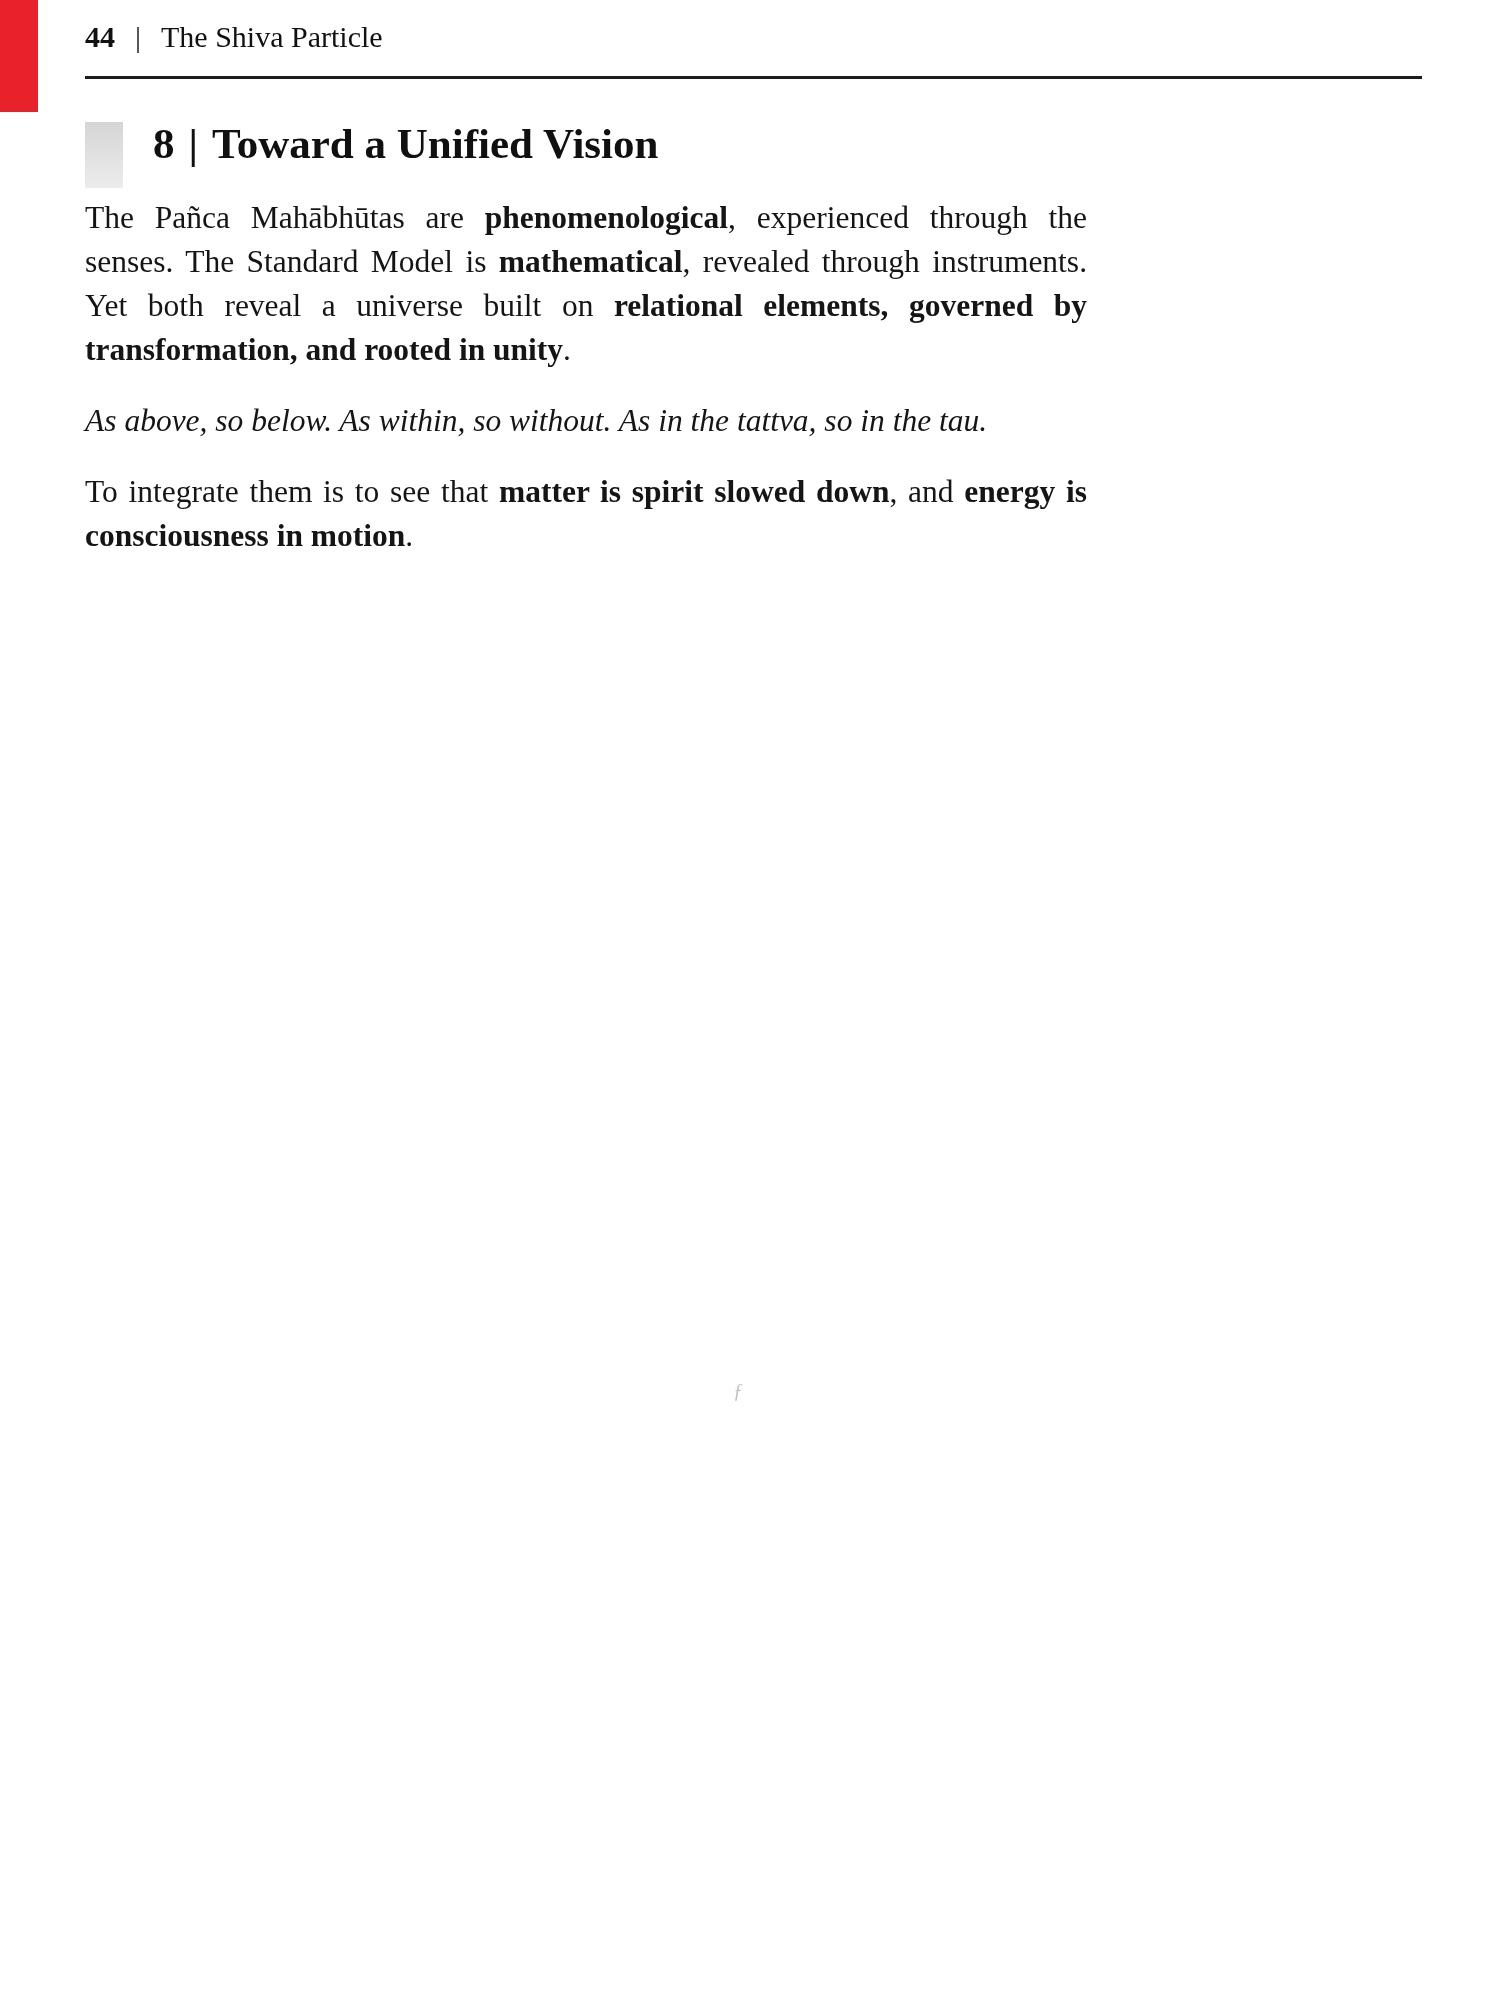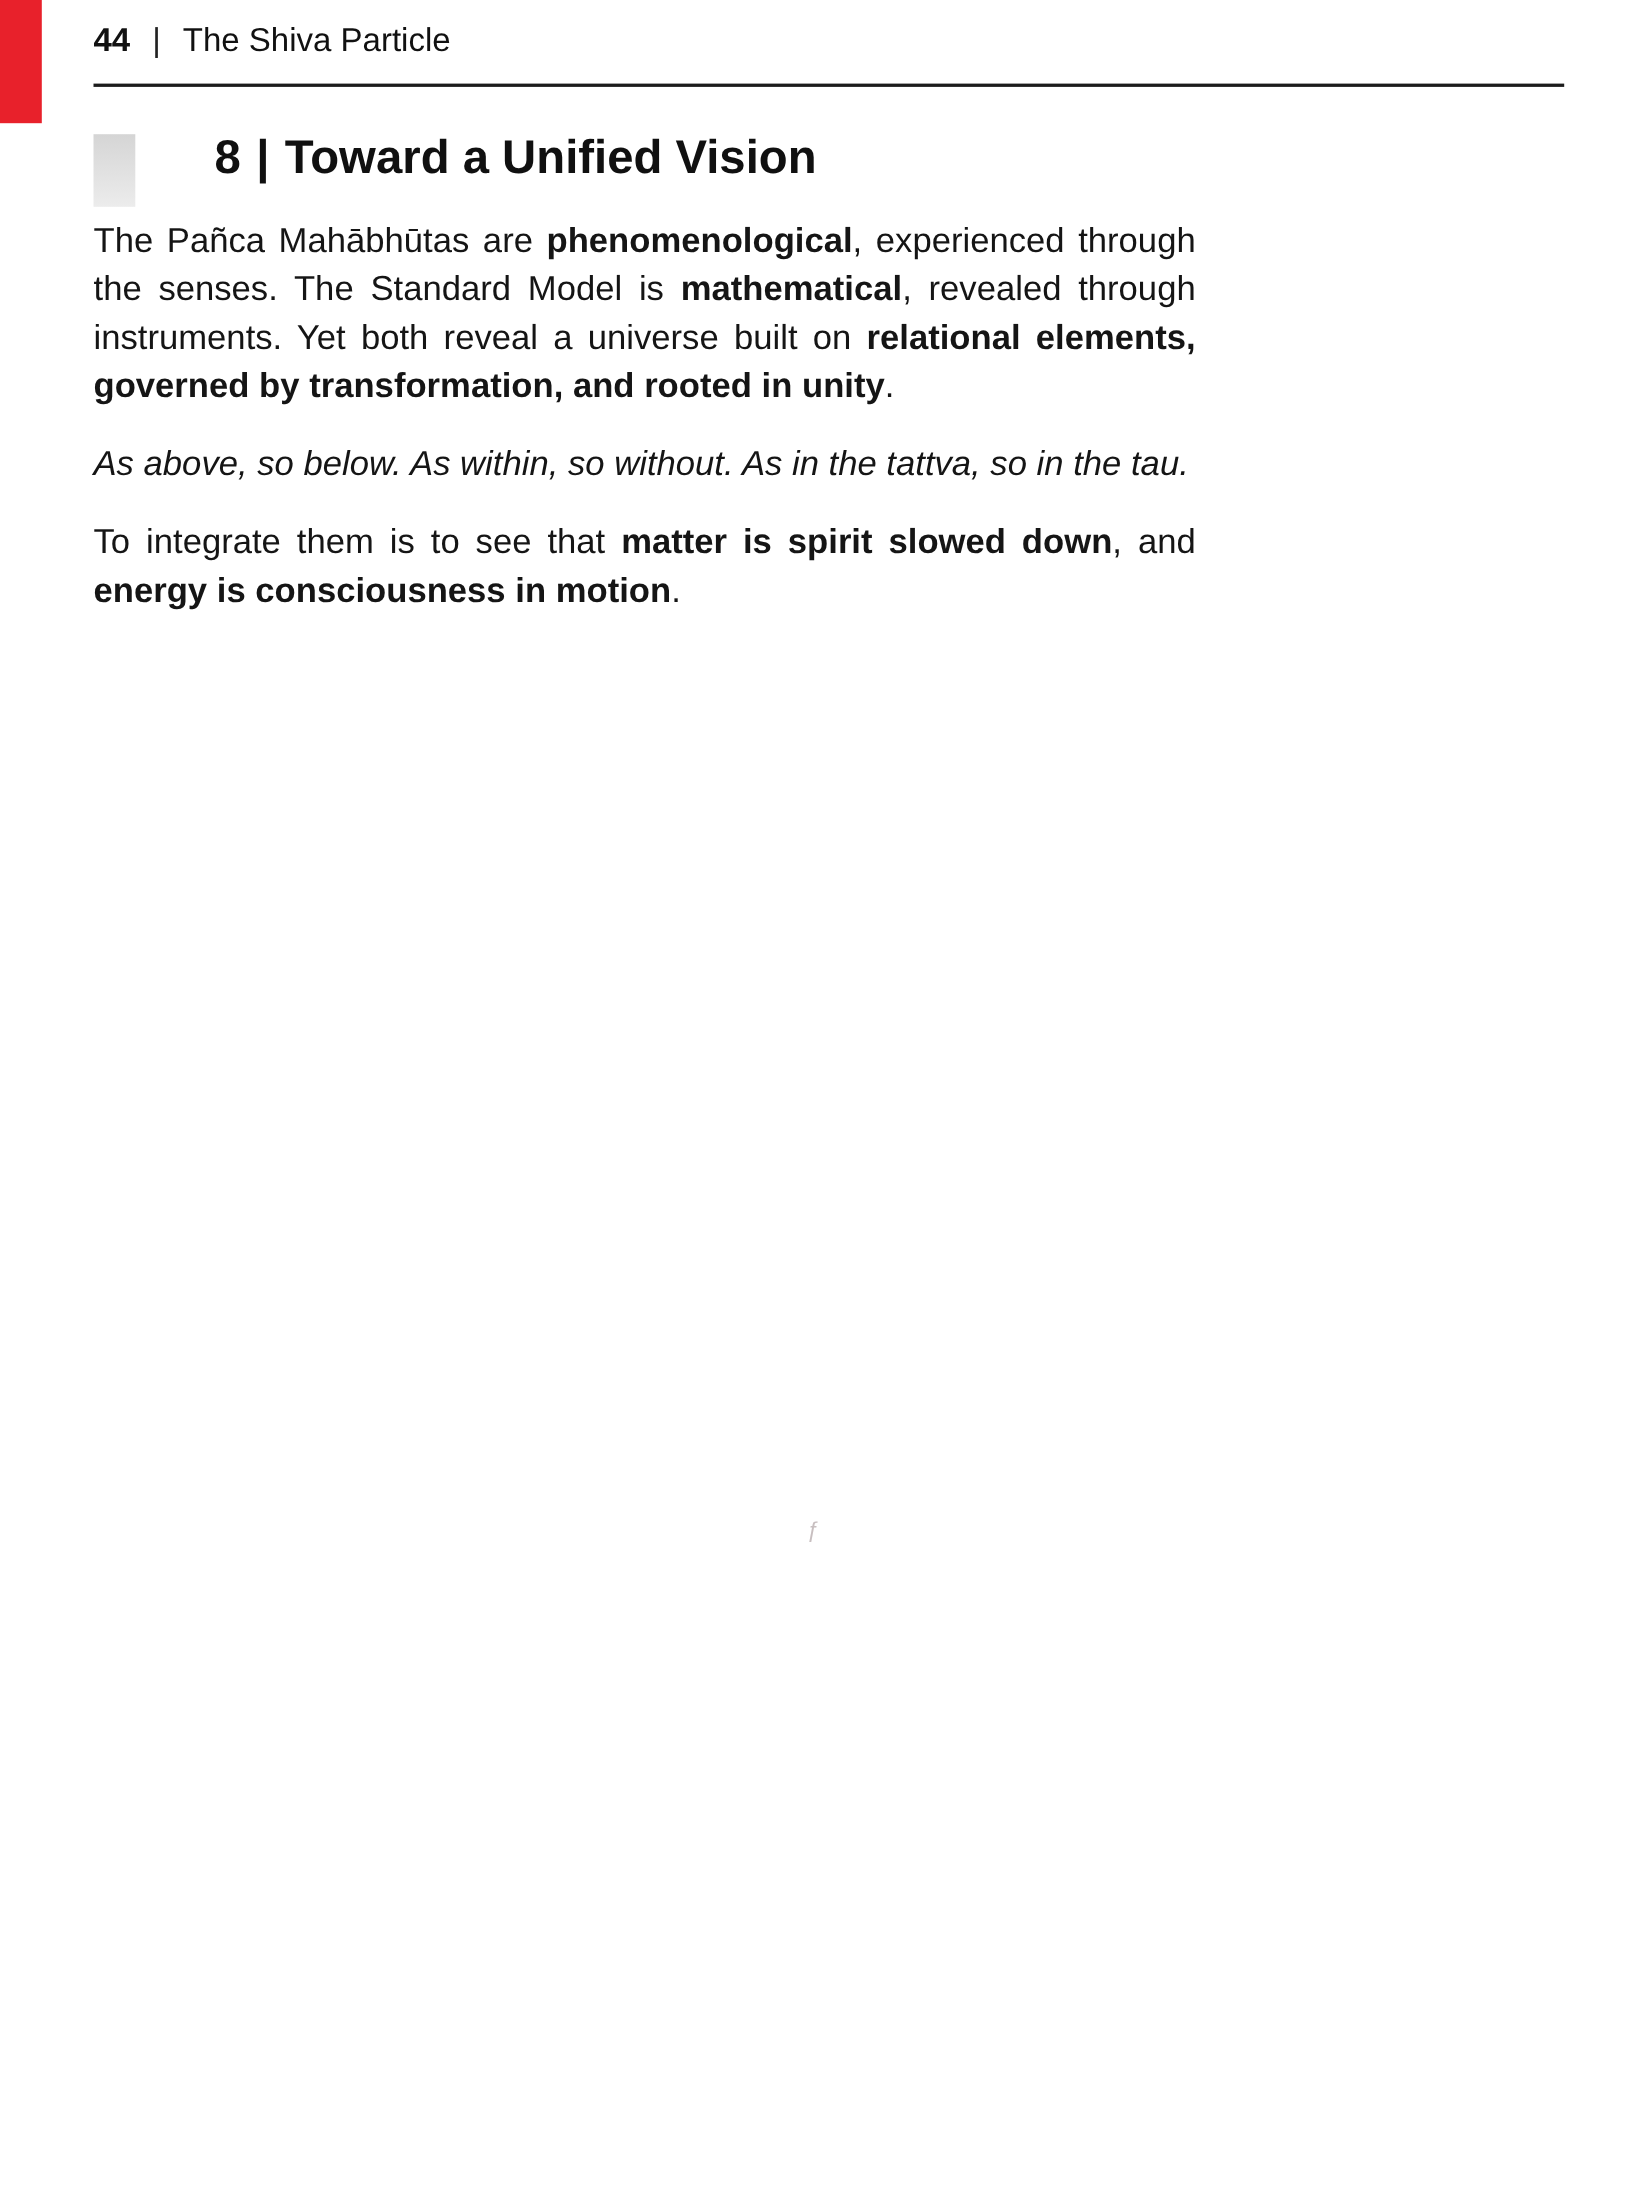--- a/index.html
+++ b/index.html
@@ -1,21 +1,21 @@
 <!DOCTYPE html>
 <html><head>
 <meta charset="utf-8">
 <style>
   html,body{margin:0;padding:0;background:#ffffff;}
   .page{
     position:relative;
     width:1500px;
     height:1580px;
     background:#ffffff;
-    font-family:Liberation Sans, sans-serif;
+    font-family:Liberation Serif, serif;
     color:#131313;
     overflow:hidden;
   }
   .spine{
     position:absolute;
     left:0;top:0;
     width:38px;height:112px;
     background:#e8212b;
   }
   .page-header{
@@ -32,21 +32,20 @@
     position:absolute;
     left:85px;top:76px;
     width:1337px;height:3px;
     background:#1c1c1c;
   }
   .heading-row{
     position:absolute;
     left:85px;top:118px;
     display:flex;
     align-items:flex-start;
-    gap:42px;
   }
   .marker{
     width:38px;height:66px;
     margin-right:30px;margin-top:4px;
     background:linear-gradient(#d5d5d5,#ececec);
   }
   h1{
     margin:0;
     font-size:43px;
     line-height:1.2;

